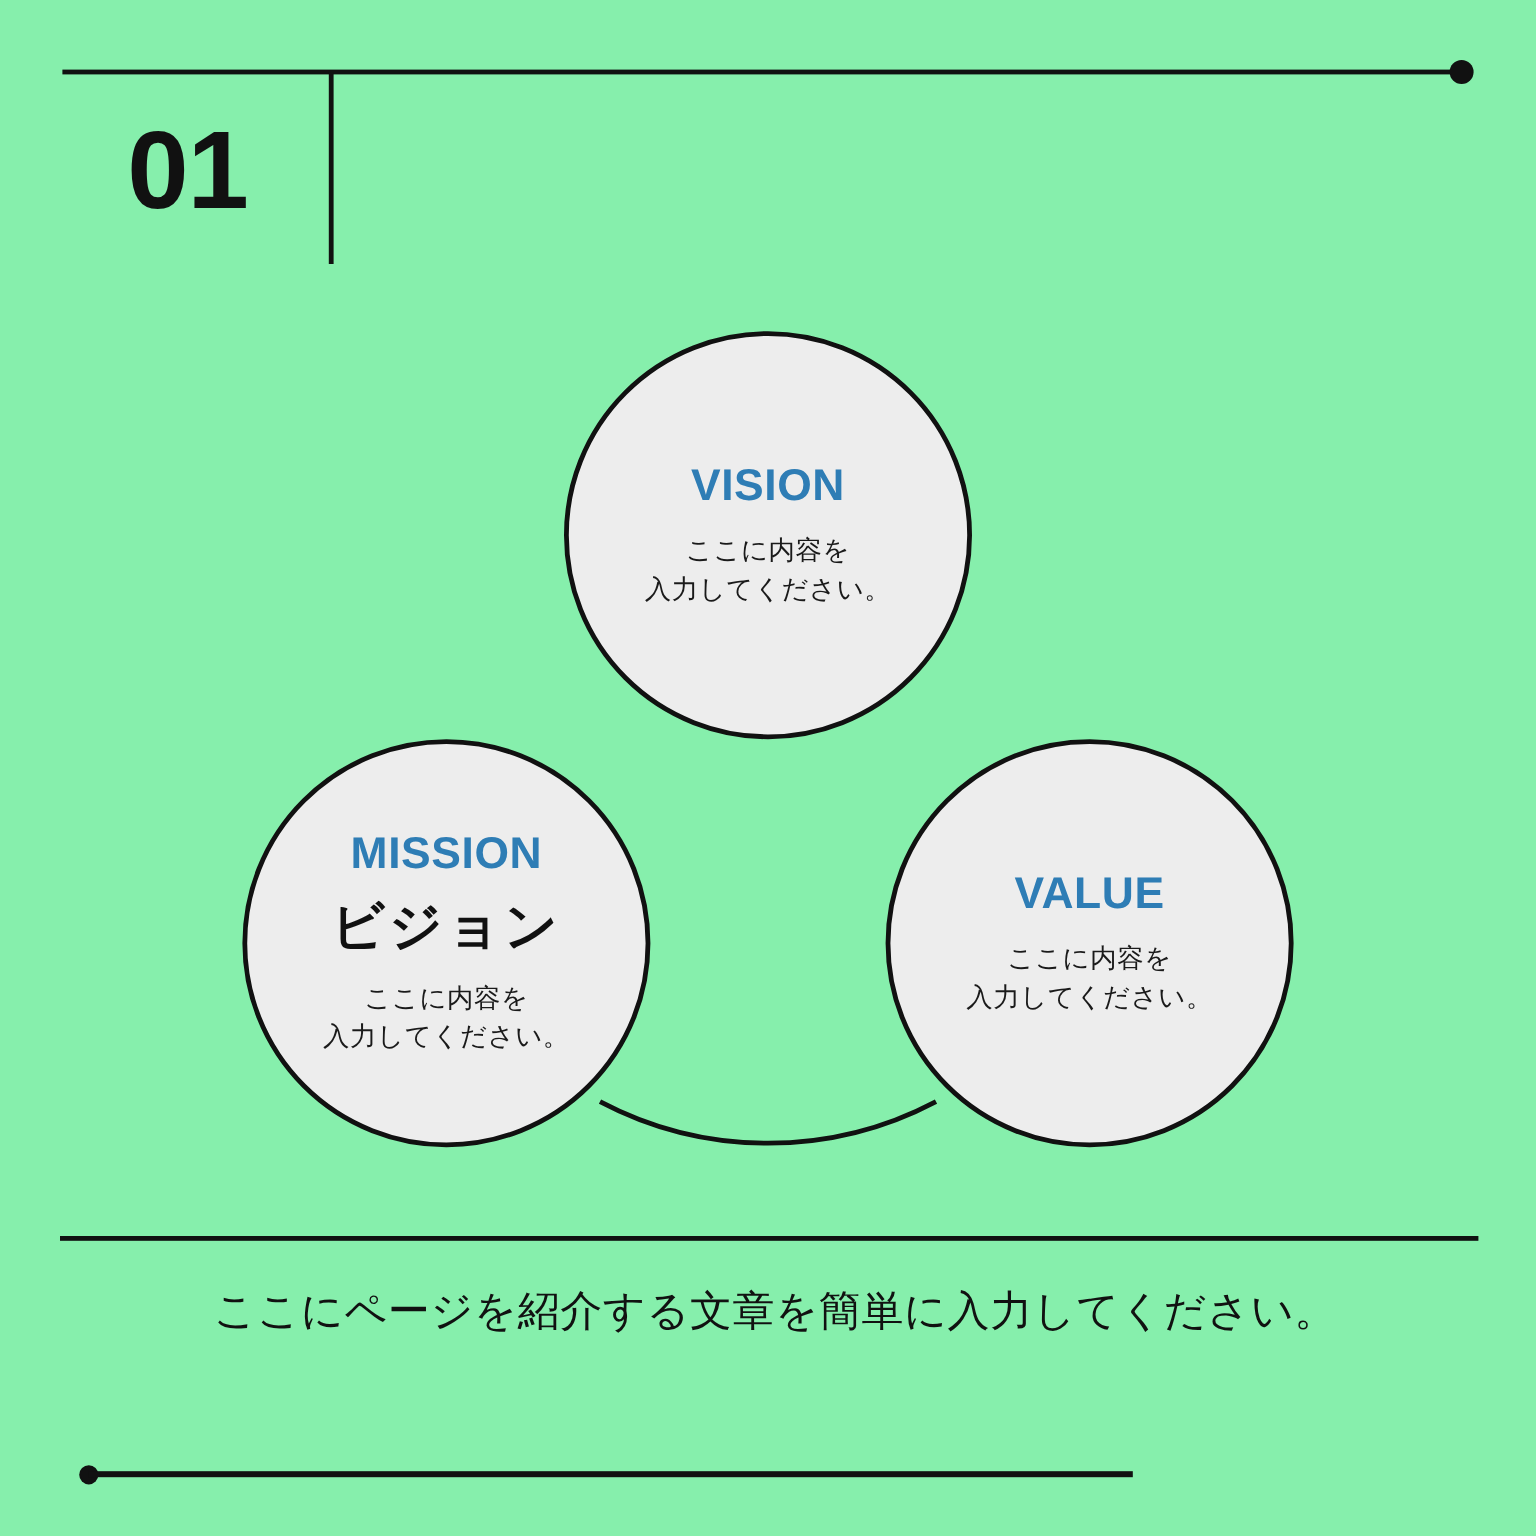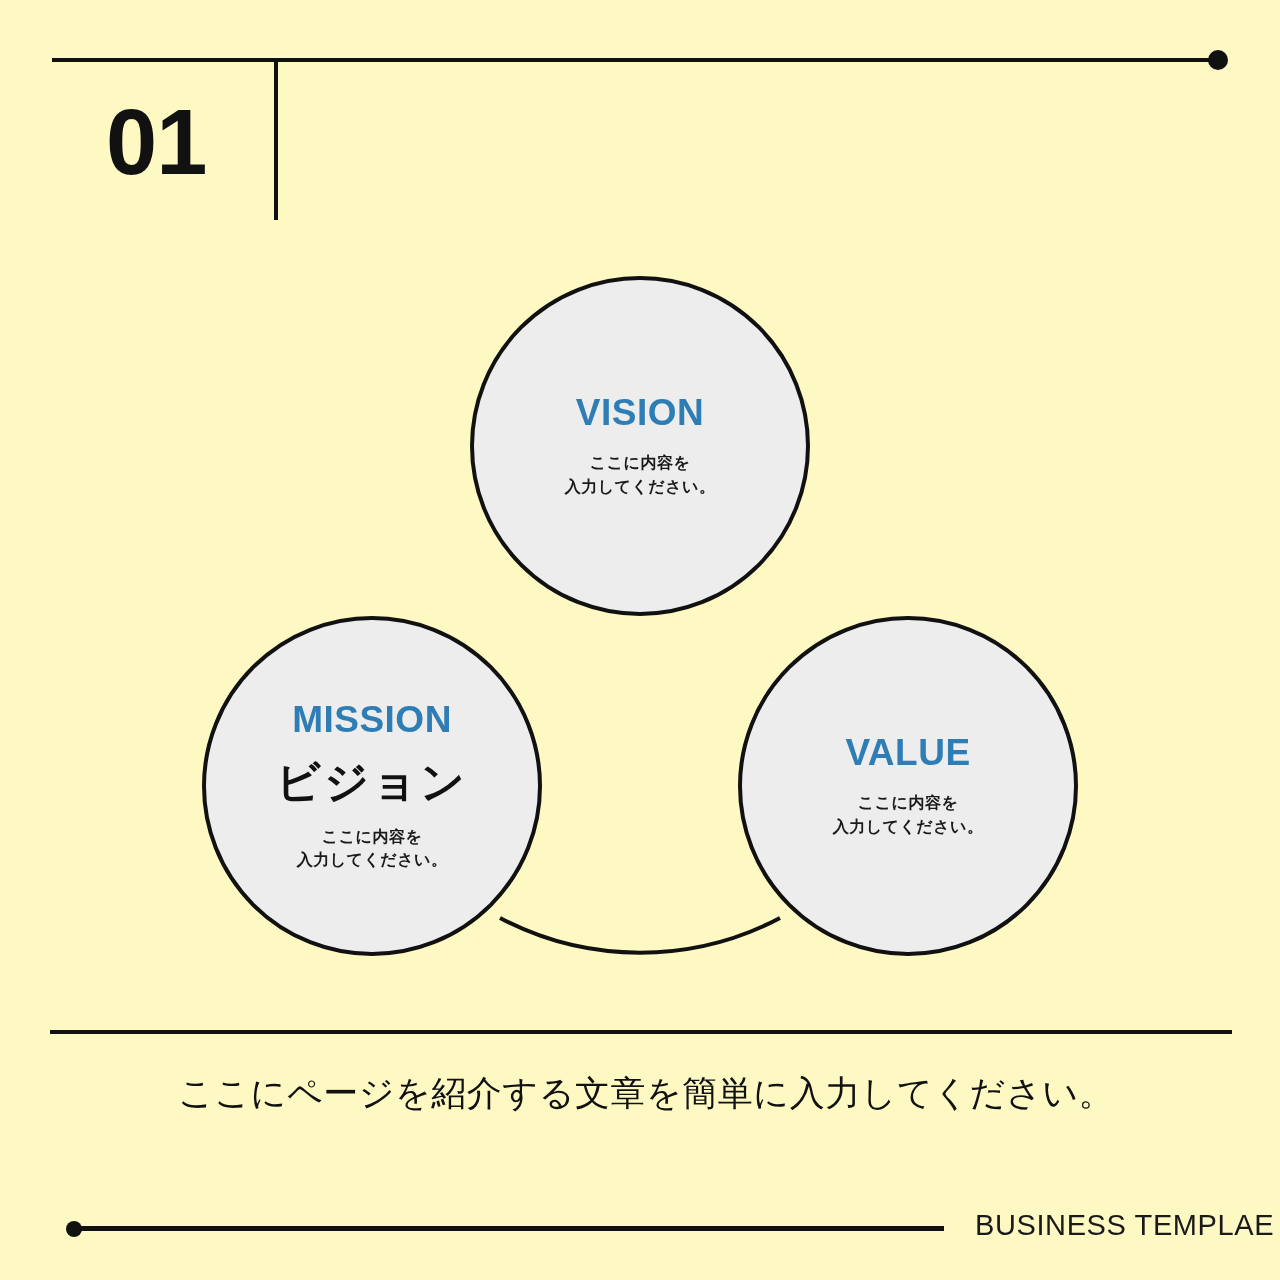--- a/index.html
+++ b/index.html
@@ -9,21 +9,21 @@
     background: #ffffff;
   }
   body {
     font-family: "Liberation Sans", "DejaVu Sans", sans-serif;
     color: #111111;
   }
   #slide {
     position: relative;
     width: 1280px;
     height: 1280px;
-    background: #fef9c3;
+    background: #86efac;
     overflow: hidden;
   }
 
   
   .top-rule {
     position: absolute;
     left: 52px;
     top: 58px;
     width: 1168px;
     height: 4px;
@@ -108,22 +108,22 @@
   .node-title {
     font-size: 44px;
     font-weight: 700;
     letter-spacing: 3px;
     line-height: 1.1;
     color: #111111;
     margin-bottom: 18px;
     white-space: nowrap;
   }
   .node-body {
-    font-size: 16px;
-    font-weight: 700;
+    font-size: 22px;
+    font-weight: 400;
     line-height: 1.45;
     color: #1a1a1a;
     letter-spacing: 0.5px;
   }
   .node-body span { display: block; }
 
   
   .bottom-rule {
     position: absolute;
     left: 50px;
@@ -232,15 +232,14 @@
   </div>
 
   <div class="bottom-rule"></div>
 
   <div class="caption">
     <span>ここにページを紹介する文章を簡単に入力してください。</span>
   </div>
 
   <div class="footer-dot"></div>
   <div class="footer-rule"></div>
-  <div class="footer-brand">BUSINESS TEMPLAE</div>
 
 </div>
 
 </body></html>

